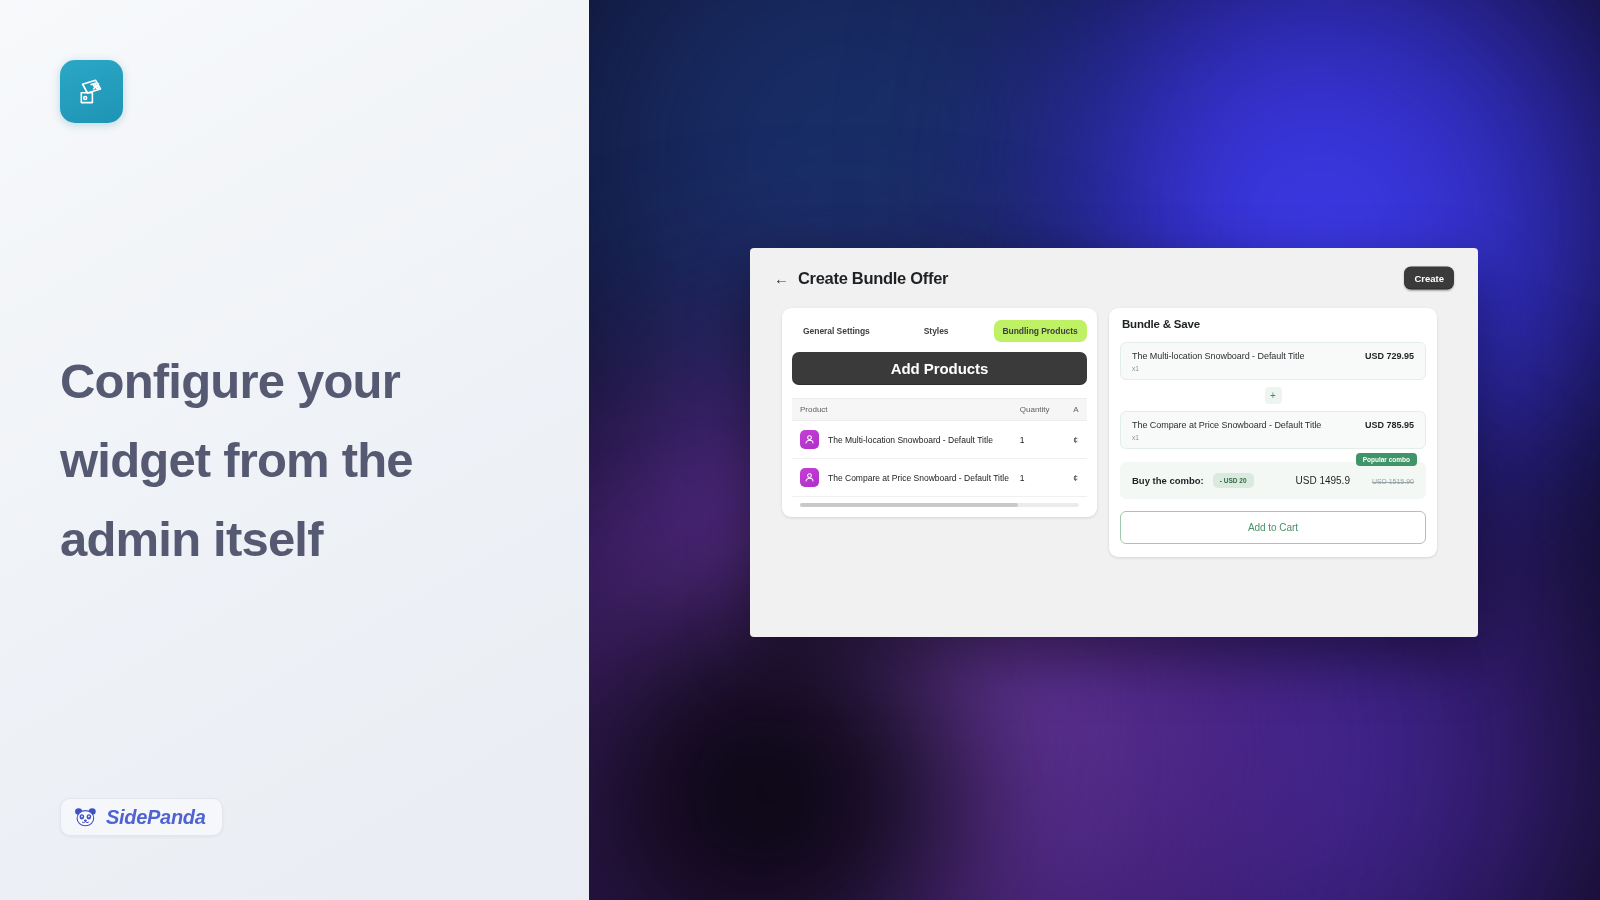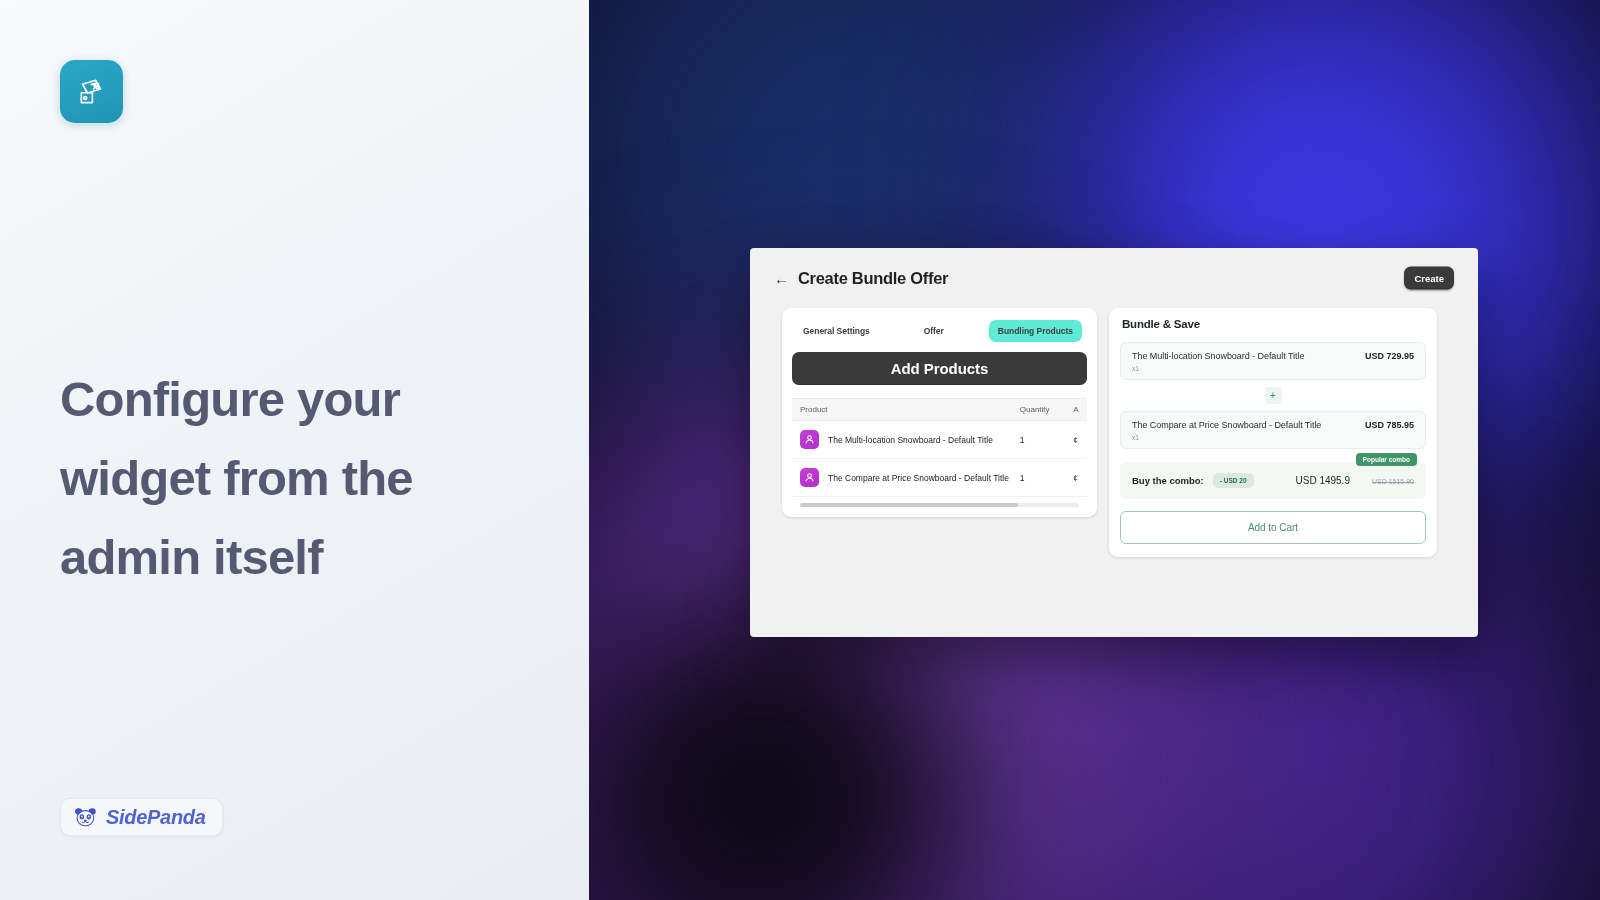--- a/index.html
+++ b/index.html
@@ -29,21 +29,21 @@
     background: linear-gradient(160deg, #2ba7c6 0%, #1f94b5 100%);
     display: flex; align-items: center; justify-content: center;
     box-shadow: 0 2px 8px rgba(20,120,150,.25);
   }
   .brand-name {
     font-size: 33px; font-weight: 700; letter-spacing: -0.6px;
     color: #1d1f22;
   }
   .headline {
     position: absolute;
-    left: 60px; top: 360px;
+    left: 60px; top: 342px;
     width: 470px;
     font-size: 49px;
     line-height: 79px;
     font-weight: 700;
     letter-spacing: -0.8px;
     color: #555a72;
   }
   .sidepanda-badge {
     position: absolute;
     left: 60px; top: 798px;
@@ -148,21 +148,21 @@
   }
   .tabs { display: flex; align-items: center; gap: 2px; padding: 0 2px 10px; }
   .tab {
     font-size: 8.5px; font-weight: 600; color: #3d4043;
     padding: 6px 9px; border-radius: 7px;
     white-space: nowrap; cursor: pointer;
     letter-spacing: -0.05px;
   }
   .tab.spacer-l { margin-right: 34px; }
   .tab.spacer-r { margin-right: 34px; }
-  .tab.active { background: #5eead4; }
+  .tab.active { background: #bef264; }
   .add-products-btn {
     display: block; width: 100%;
     background: #3a3a3a; color: #fff;
     font-size: 15px; font-weight: 700;
     border: none; border-radius: 7px;
     padding: 8px 0;
     cursor: pointer;
     letter-spacing: -0.05px;
     box-shadow: inset 0 -1px 0 rgba(0,0,0,.2);
   }
@@ -340,21 +340,21 @@
         <span class="back-arrow">←</span>
         <span class="app-title">Create Bundle Offer</span>
         <button class="create-btn">Create</button>
       </div>
 
       <div class="app-body">
 
         <div class="settings-card">
           <div class="tabs">
             <div class="tab spacer-l">General Settings</div>
-            <div class="tab spacer-r">Offer</div>
+            <div class="tab spacer-r">Styles</div>
             <div class="tab active">Bundling Products</div>
           </div>
 
           <button class="add-products-btn">Add Products</button>
 
           <div class="table-wrap">
             <table class="ptable">
               <thead>
                 <tr>
                   <th class="col-product">Product</th>

